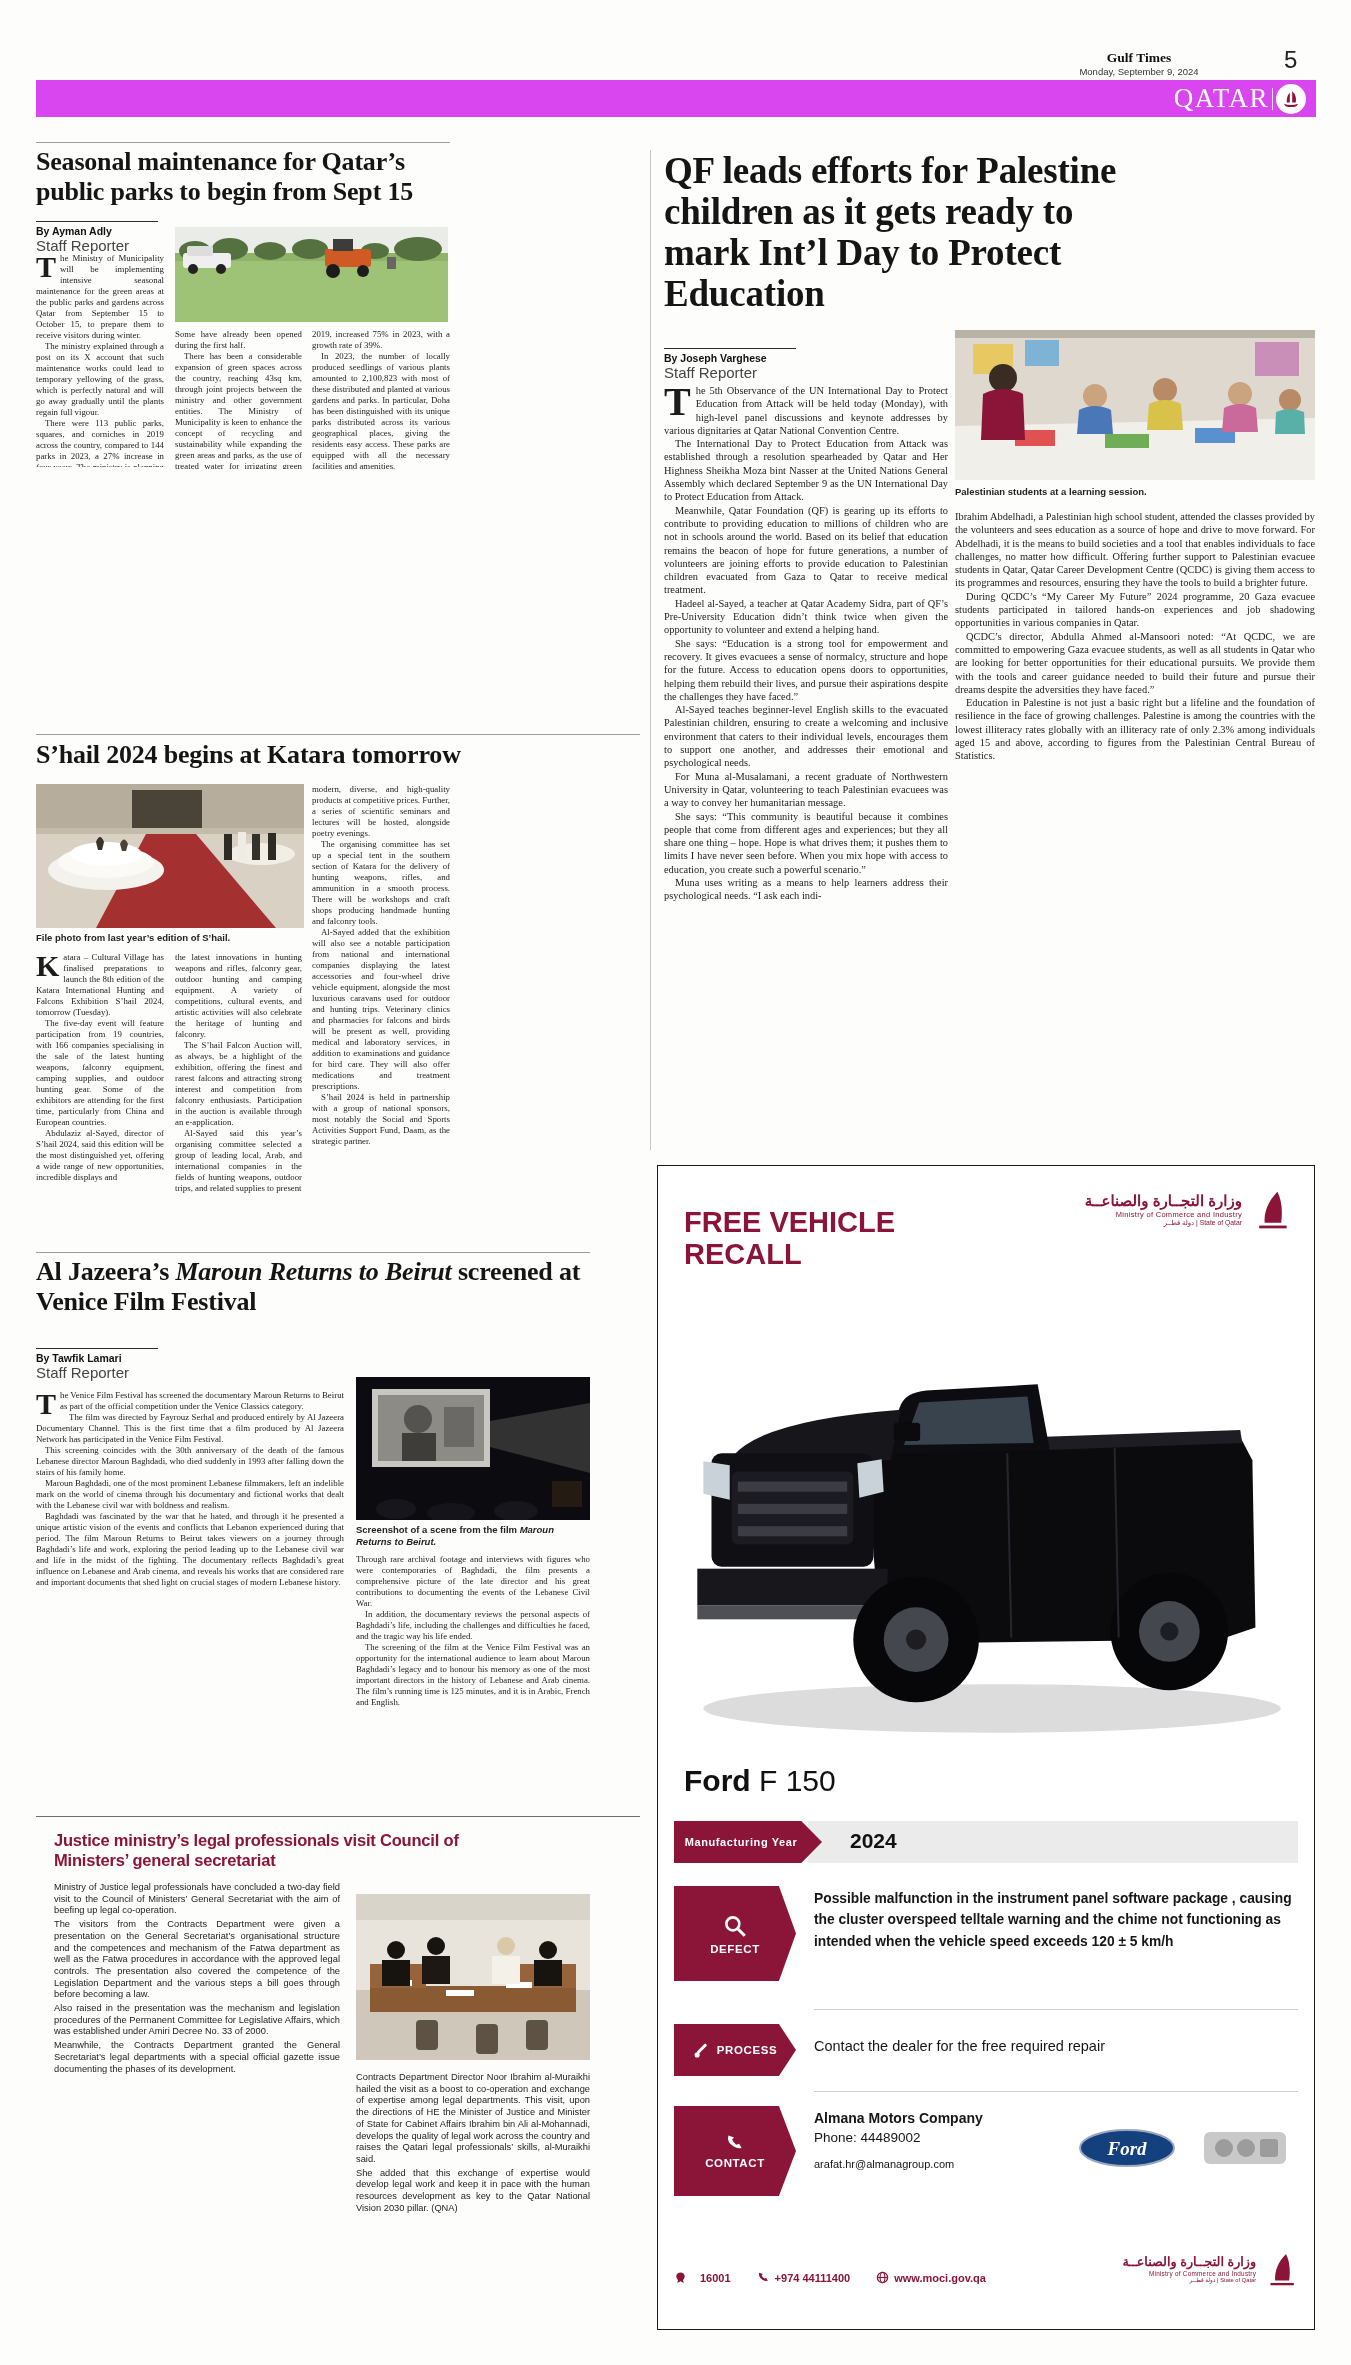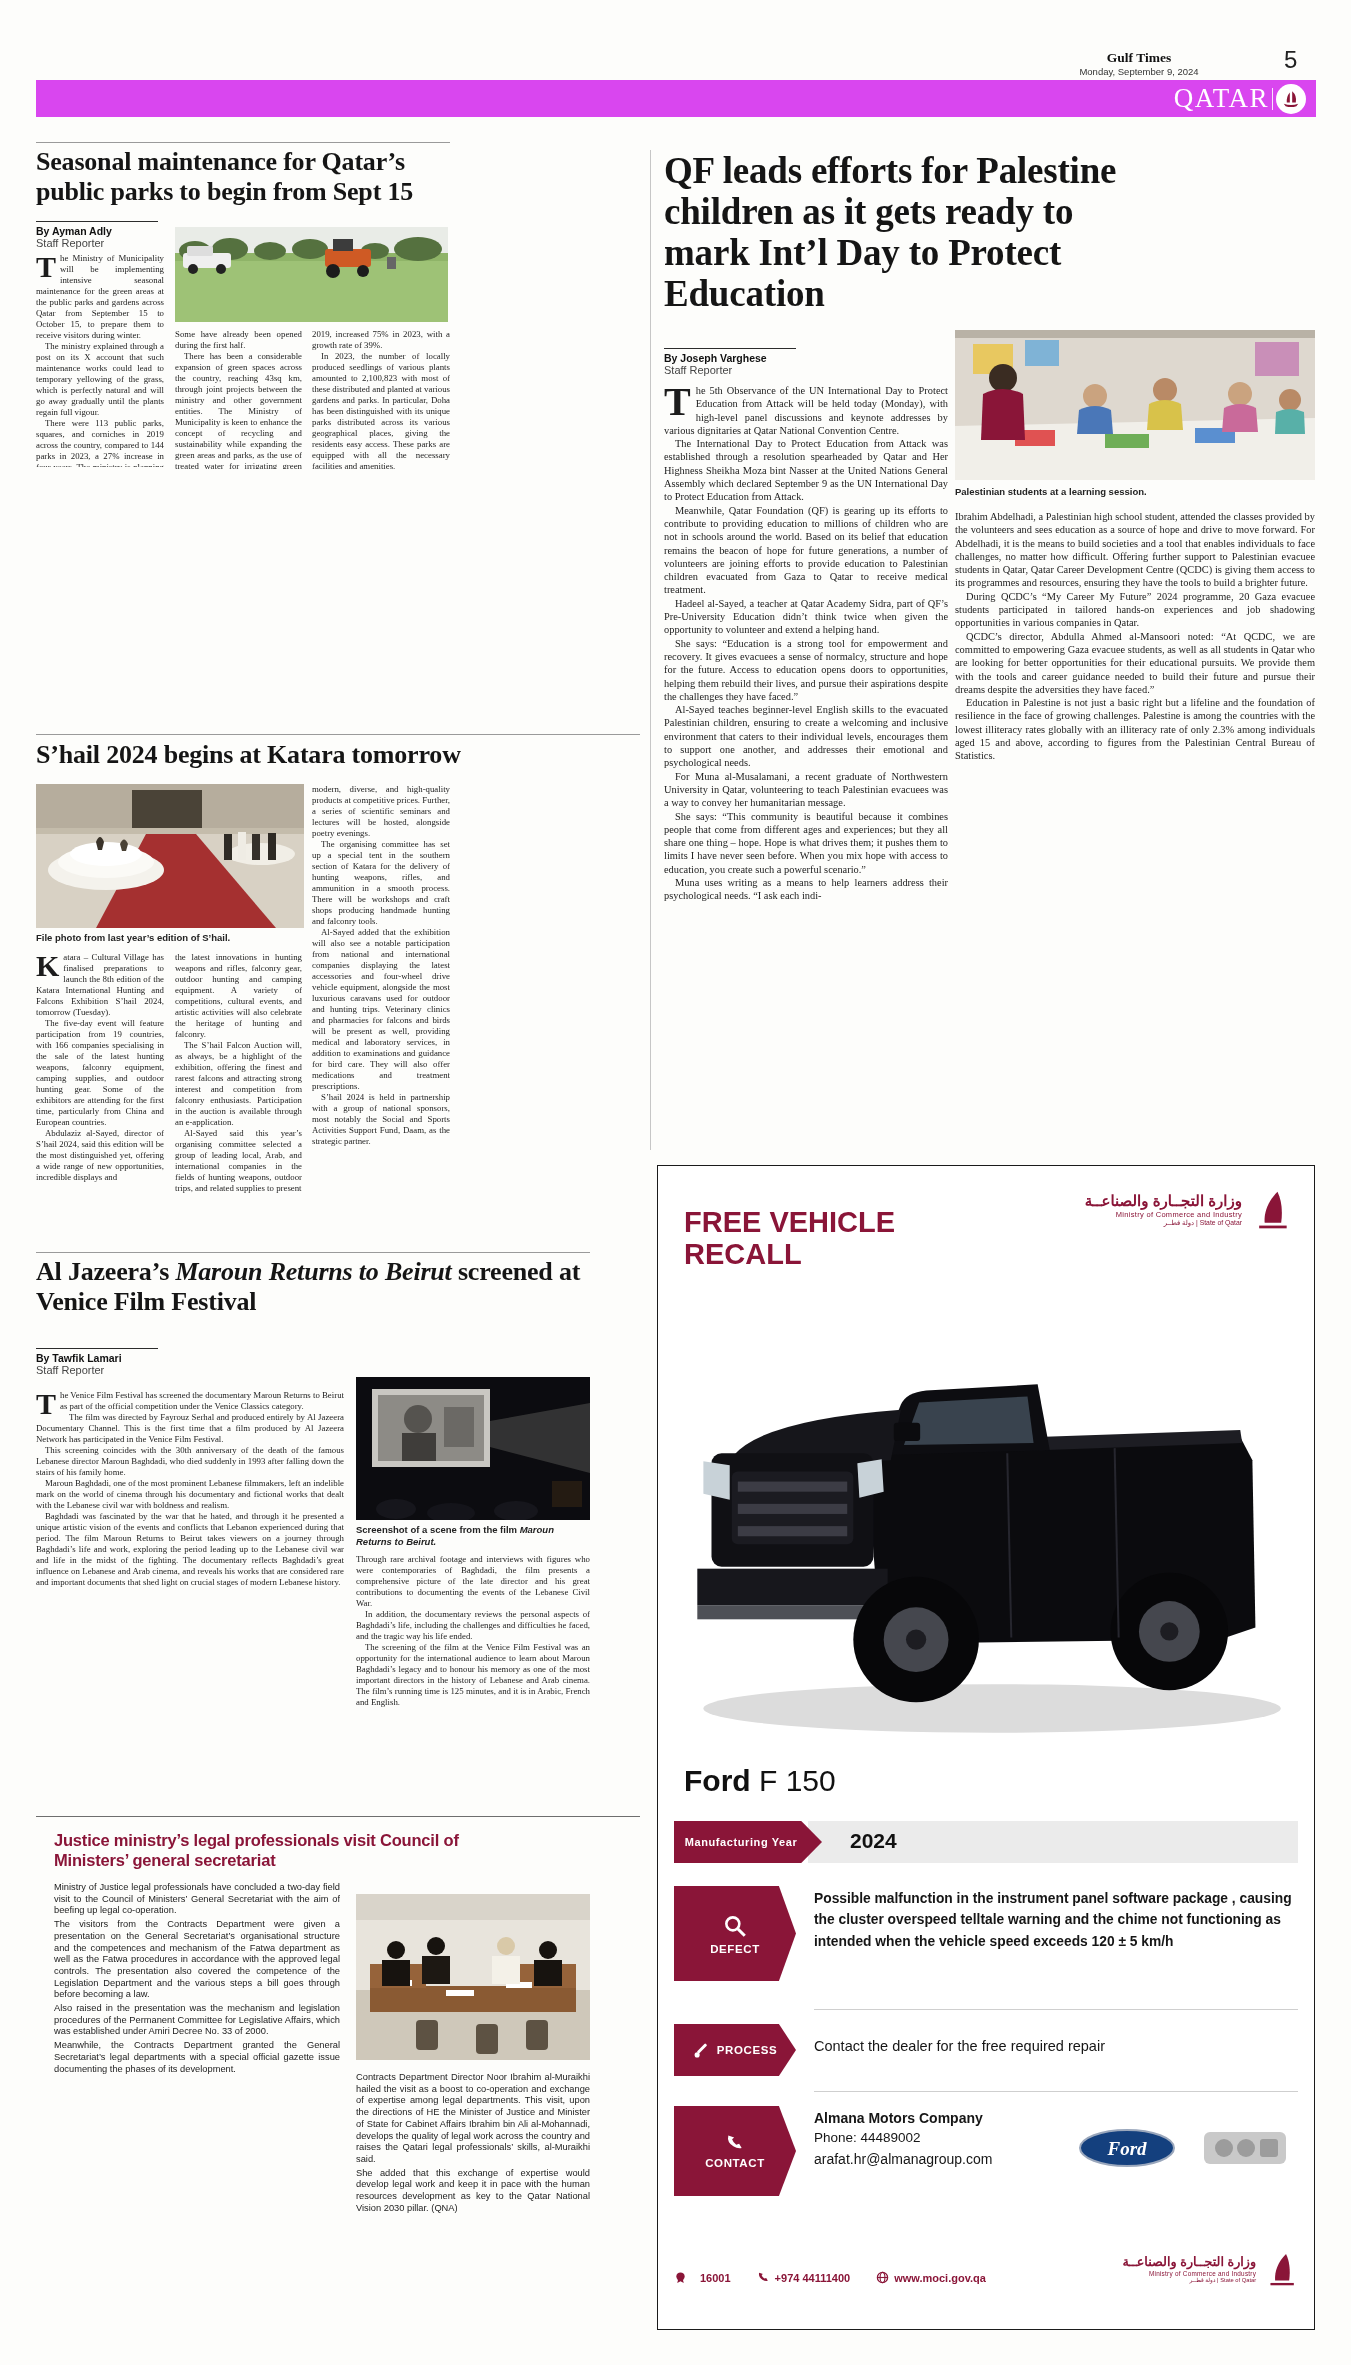--- a/index.html
+++ b/index.html
@@ -6,21 +6,21 @@
   html,body{background:#8f8f8f}
   .page{position:relative;width:1351px;height:2365px;margin:0 auto;background:#fdfdfb;
         font-family:"Liberation Serif",serif;overflow:hidden}
   section{display:contents}
   .sans{font-family:"Liberation Sans",sans-serif}
   .hr{position:absolute;height:0;border-top:1px solid #9a9a9a}
   .vr{position:absolute;width:0;border-left:1px solid #c6c6c6}
   .headline{position:absolute;font-weight:bold;color:#151515;letter-spacing:-.2px}
   .byline{position:absolute;font-family:"Liberation Sans",sans-serif;border-top:1.5px solid #2c2c2c;padding-top:3px}
   .byline .by{font-size:10.5px;font-weight:bold;color:#101010}
-  .byline .role{font-size:11px;color:#454545}
+  .byline .role{font-size:15px;color:#454545}
   .col{position:absolute;overflow:hidden}
   .bodyL{font-size:8.8px;line-height:11px;text-align:justify;color:#1c1c1c}
   .bodyL p{text-indent:9px}
   .bodyL p:first-child{text-indent:0}
   .bodyQF{font-size:10.4px;line-height:13.3px;text-align:justify;color:#1c1c1c}
   .bodyQF p{text-indent:11px}
   .bodyQF p:first-child{text-indent:0}
   .bodyJ{font-family:"Liberation Sans",sans-serif;font-size:9.3px;line-height:11.7px;text-align:justify;color:#1c1c1c}
   .bodyJ p{margin-bottom:2px}
   .dc p:first-child::first-letter{float:left;font-weight:bold;font-size:30px;line-height:23px;padding:2px 4px 0 0}
@@ -377,21 +377,21 @@
 
     <div class="mshape" style="left:16px;top:940px;width:122px;height:90px;font-size:11.5px">
       <svg width="20" height="20" viewBox="0 0 24 24">
         <path d="M4 3 q-2 8 6 13 q5 3 10 2 l-3 -5 -3.5 1 q-4 -3 -5 -6.5 l2.5 -2 z" fill="#fff"></path>
       </svg>
       <span>CONTACT</span>
     </div>
     <div class="adrowtext" style="left:156px;top:944px;width:260px">
       <div style="font-size:14px;font-weight:bold">Almana Motors Company</div>
       <div style="font-size:13.5px;margin-top:4px">Phone: 44489002</div>
-      <div style="font-size:14px;margin-top:6px">arafat.hr@almanagroup.com</div>
+      <div style="font-size:11px;margin-top:13px">arafat.hr@almanagroup.com</div>
     </div>
     <svg style="position:absolute;left:420px;top:962px" width="98" height="40" viewBox="0 0 98 40">
       <ellipse cx="49" cy="20" rx="47" ry="18" fill="#14407e" stroke="#9aa7bc" stroke-width="2"></ellipse>
       <text x="49" y="27" text-anchor="middle" fill="#ffffff" font-size="19" font-family="Liberation Serif, serif" font-style="italic" font-weight="bold">Ford</text>
     </svg>
     <svg style="position:absolute;left:544px;top:962px" width="86" height="40" viewBox="0 0 86 40">
       <rect x="2" y="4" width="82" height="32" rx="6" fill="#c9c9c9"></rect>
       <circle cx="22" cy="20" r="9" fill="#9c9c9c"></circle>
       <circle cx="44" cy="20" r="9" fill="#9c9c9c"></circle>
       <rect x="58" y="11" width="18" height="18" rx="3" fill="#9c9c9c"></rect>

